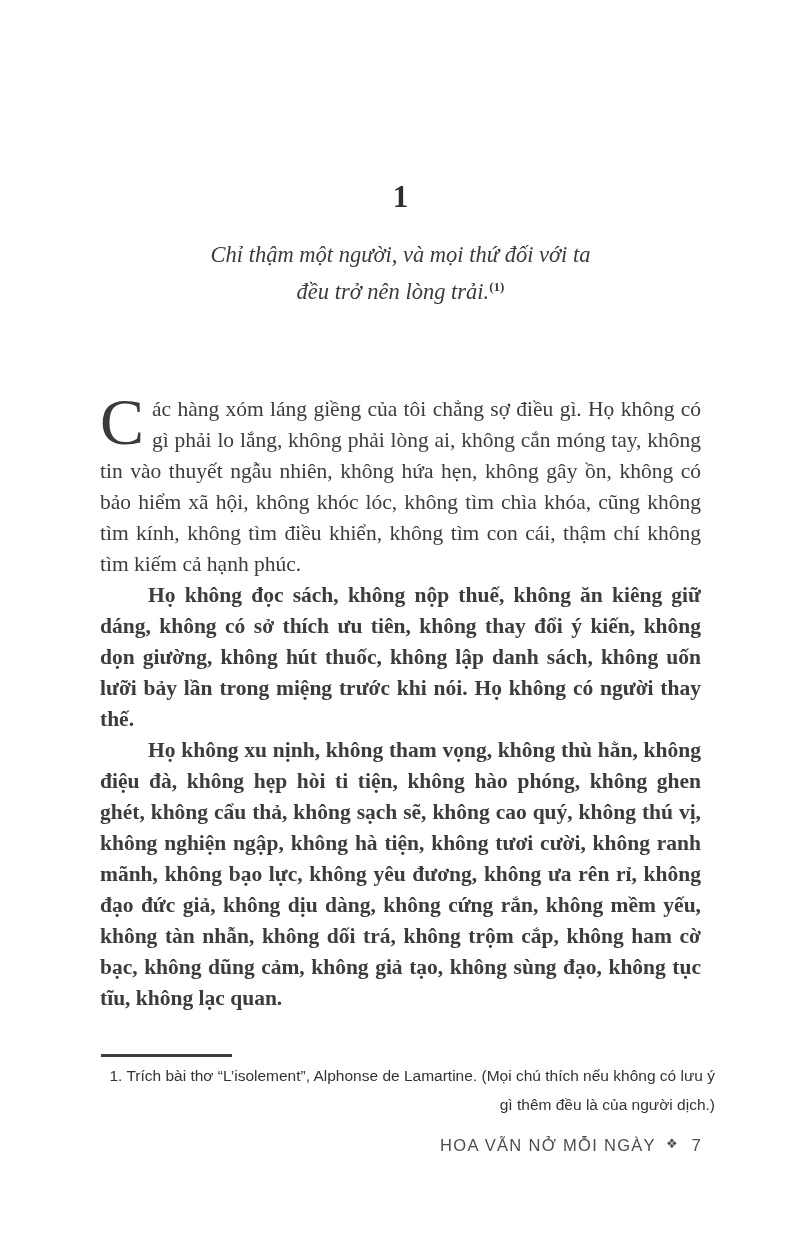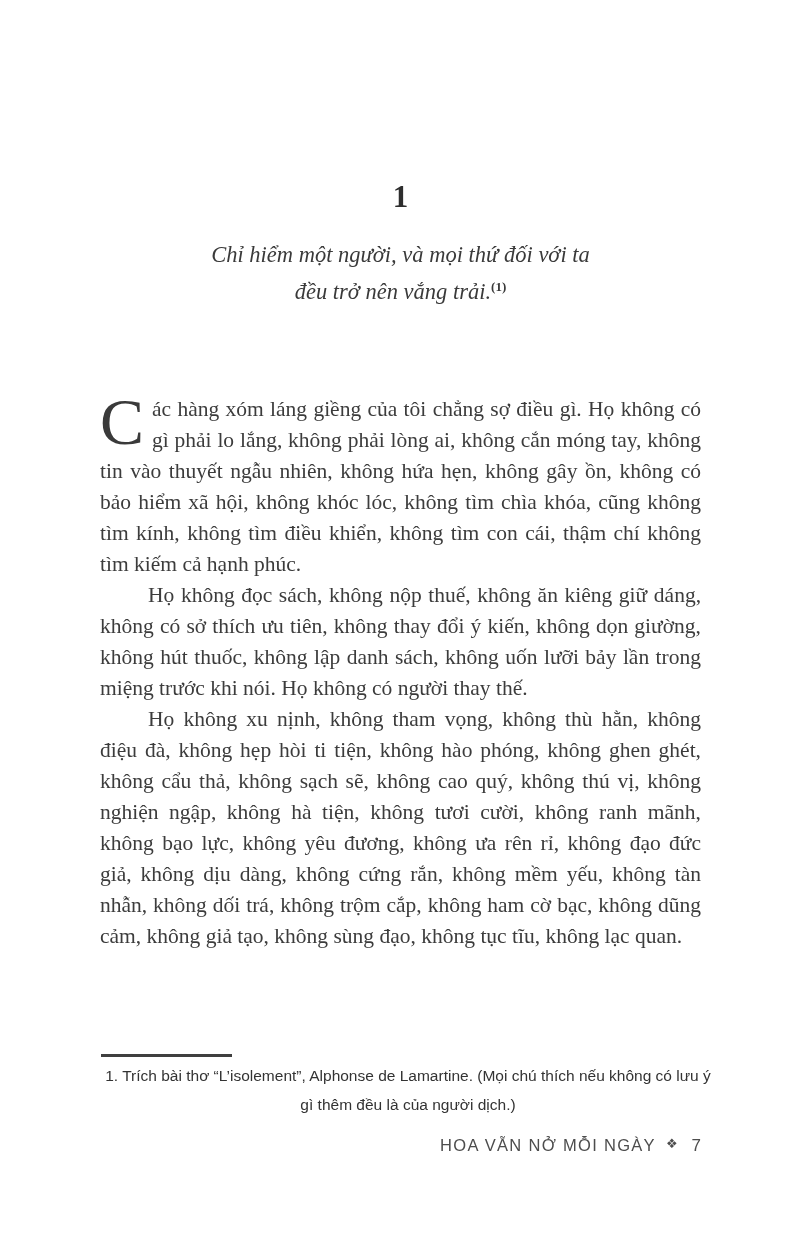--- a/index.html
+++ b/index.html
@@ -46,20 +46,21 @@
     font-size: 21.5px;
     line-height: 31px;
     color: #3c3c3c;
   }
   .body-text p {
     margin: 0;
     padding: 0;
   }
   .body-text p.indent {
     text-indent: 48px;
+    font-weight: bold;
   }
   .dropcap {
     float: left;
     font-size: 66px;
     line-height: 50px;
     padding: 3px 8px 0 0;
     color: #3a3a3a;
   }
   .footnote-rule {
     position: absolute;
@@ -71,21 +72,21 @@
   }
   .footnote {
     position: absolute;
     left: 101px;
     top: 1062px;
     width: 614px;
     font-family: "Liberation Sans", "DejaVu Sans", sans-serif;
     font-size: 15.5px;
     line-height: 28.5px;
     color: #333333;
-    text-align: center;
+    text-align: right;
   }
   .page-footer {
     position: absolute;
     top: 1136px;
     right: 100px;
     font-family: "Liberation Sans", "DejaVu Sans", sans-serif;
     font-size: 16.5px;
     letter-spacing: 1.3px;
     color: #4d4d4d;
     white-space: nowrap;
@@ -105,22 +106,22 @@
   }
 </style>
 </head>
 <body>
 
 <div class="page">
 
   <div class="chapter-number">1</div>
 
   <div class="epigraph">
-    <div>Chỉ hiểm một người, và mọi thứ đối với ta</div>
-    <div><span>đều trở nên vắng trải.</span><sup>(1)</sup></div>
+    <div>Chỉ thậm một người, và mọi thứ đối với ta</div>
+    <div><span>đều trở nên lòng trải.</span><sup>(1)</sup></div>
   </div>
 
   <div class="body-text">
     <p><span class="dropcap">C</span><span>ác hàng xóm láng giềng của tôi chẳng sợ điều gì. Họ không có gì phải lo lắng, không phải lòng ai, không cắn móng tay, không tin vào thuyết ngẫu nhiên, không hứa hẹn, không gây ồn, không có bảo hiểm xã hội, không khóc lóc, không tìm chìa khóa, cũng không tìm kính, không tìm điều khiển, không tìm con cái, thậm chí không tìm kiếm cả hạnh phúc.</span></p>
     <p class="indent">Họ không đọc sách, không nộp thuế, không ăn kiêng giữ dáng, không có sở thích ưu tiên, không thay đổi ý kiến, không dọn giường, không hút thuốc, không lập danh sách, không uốn lưỡi bảy lần trong miệng trước khi nói. Họ không có người thay thế.</p>
     <p class="indent">Họ không xu nịnh, không tham vọng, không thù hằn, không điệu đà, không hẹp hòi ti tiện, không hào phóng, không ghen ghét, không cẩu thả, không sạch sẽ, không cao quý, không thú vị, không nghiện ngập, không hà tiện, không tươi cười, không ranh mãnh, không bạo lực, không yêu đương, không ưa rên rỉ, không đạo đức giả, không dịu dàng, không cứng rắn, không mềm yếu, không tàn nhẫn, không dối trá, không trộm cắp, không ham cờ bạc, không dũng cảm, không giả tạo, không sùng đạo, không tục tĩu, không lạc quan.</p>
   </div>
 
   <div class="footnote-rule"></div>
 

